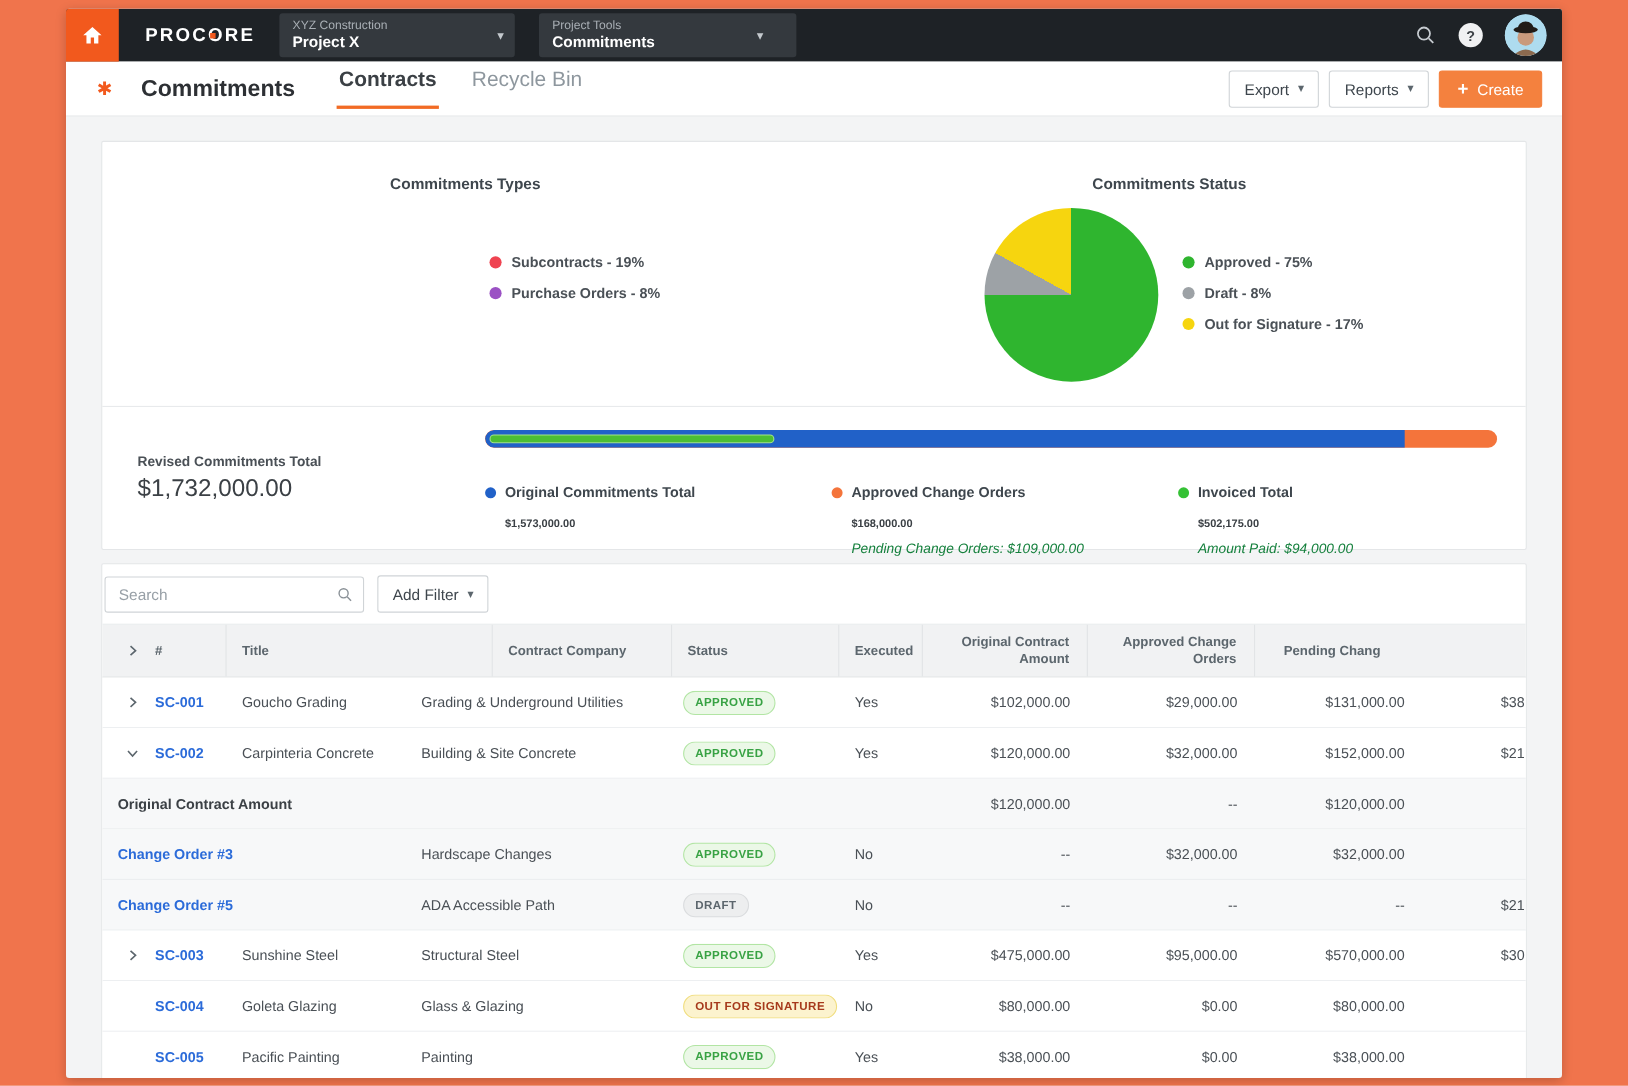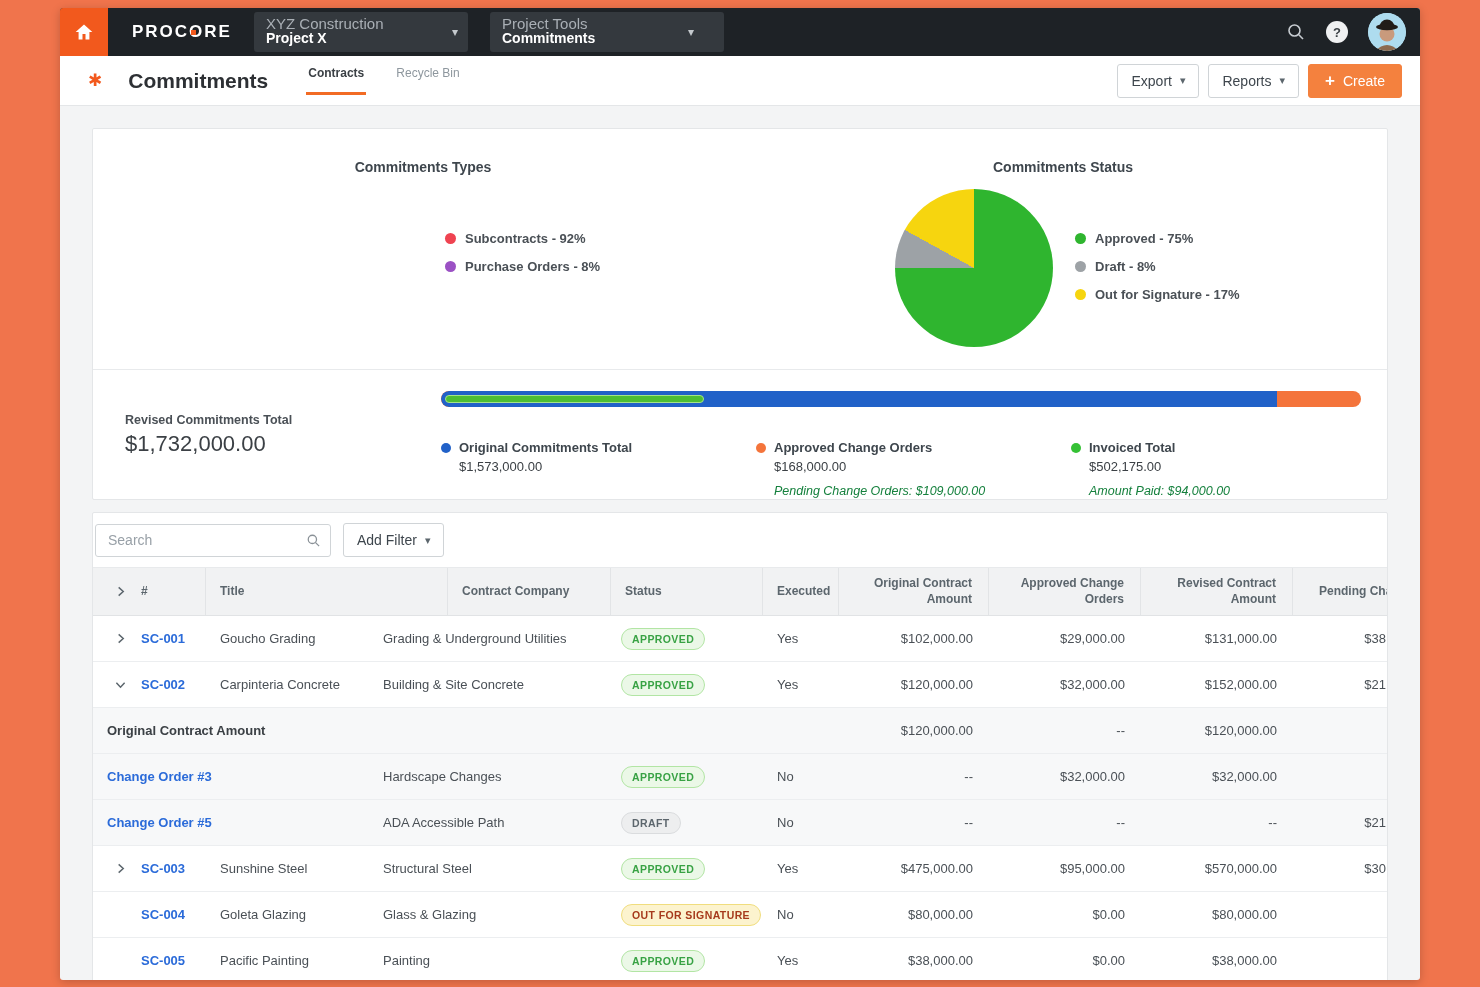--- a/index.html
+++ b/index.html
@@ -16,35 +16,35 @@
     box-shadow:0 2px 10px rgba(0,0,0,.2);
   }
 
   
   .navbar { height:48px; background:#1E2226; display:flex; align-items:center; }
   .home-btn { width:48px; height:48px; background:#F2591D; display:flex; align-items:center; justify-content:center; flex:0 0 auto; }
   .logo { color:#fff; font-size:17px; font-weight:bold; letter-spacing:2px; margin-left:24px; position:relative; }
   .logo-dot { position:absolute; left:59px; top:8px; width:5px; height:5px; background:#F2591D; }
   .nav-select { background:#34393E; border-radius:3px; height:40px; margin-left:24px; padding:5px 12px 5px 12px; display:flex; align-items:center; cursor:pointer; }
   .nav-select .texts { min-width:150px; }
-  .nav-select-eyebrow { font-size:15px; color:#A9AFB5; line-height:13px; }
+  .nav-select-eyebrow { font-size:11px; color:#A9AFB5; line-height:13px; }
   .nav-select-value { font-size:14px; color:#fff; font-weight:bold; line-height:17px; }
   .nav-select .caret { color:#C4C9CD; font-size:12px; margin-left:36px; }
   .sel-project { width:214px; margin-left:22px; }
   .sel-tool { width:234px; margin-left:22px; }
   .nav-right { margin-left:auto; display:flex; align-items:center; gap:20px; padding-right:14px; }
   .help-circle { width:22px; height:22px; border-radius:50%; background:#F0F1F2; color:#3B4045; font-size:13px; font-weight:bold; display:flex; align-items:center; justify-content:center; cursor:pointer; }
   .avatar { width:38px; height:38px; border-radius:50%; overflow:hidden; background:#AEDCEF; cursor:pointer; }
 
   
   .page-header { height:50px; background:#fff; display:flex; align-items:center; border-bottom:1px solid #E4E6E8; }
   .gear { color:#F2591D; font-size:17px; margin-left:28px; cursor:pointer; }
   .page-title { font-size:21px; font-weight:600; color:#2D3034; margin-left:26px; }
   .tabs { display:flex; align-items:center; margin-left:38px; gap:28px; height:100%; }
-  .tab { font-size:12px; color:#8E979E; padding:0 2px 12px; cursor:pointer; border-bottom:3px solid transparent; }
+  .tab { font-size:19px; color:#8E979E; padding:0 2px 12px; cursor:pointer; border-bottom:3px solid transparent; }
   .tab.active { color:#3B4045; font-weight:600; border-bottom:3px solid #F26B24; }
   .header-actions { margin-left:auto; display:flex; align-items:center; gap:9px; padding-right:18px; }
   .btn { height:34px; background:#fff; border:1px solid #D0D4D7; border-radius:3px; font-size:14px; color:#3E464D; padding:16px 13px; display:flex; align-items:center; gap:8px; cursor:pointer; font-family:inherit; }
   .btn .caret { font-size:11px; color:#5C666D; }
   .btn-create { height:34px; background:#F4813E; border:1px solid #F4813E; border-radius:3px; color:#fff; font-size:14px; padding:0 16px; display:flex; align-items:center; gap:8px; cursor:pointer; font-family:inherit; }
   .btn-create .plus { font-size:17px; font-weight:bold; line-height:1; }
 
   
   .content { padding:22px 32px 0; }
   .card { background:#fff; border:1px solid #E4E6E8; border-radius:2px; }
@@ -73,21 +73,21 @@
 
   .bar { position:absolute; left:348px; top:262px; width:920px; height:16px; border-radius:8px; background:#F4743B; overflow:hidden; }
   .bar-blue { position:absolute; left:0; top:0; height:16px; background:#2161C8; border-radius:8px 0 0 8px; }
   .bar-green { position:absolute; left:4px; top:4px; height:8px; background:#4CBE34; border:1px solid #A5E487; border-radius:4px; }
 
   .fin-legend { position:absolute; left:348px; top:311px; display:flex; }
   .fin-item { width:315px; }
   .fin-item .head { display:flex; align-items:center; gap:8px; }
   .fin-dot { width:10px; height:10px; border-radius:50%; flex:0 0 auto; }
   .fin-label { font-size:13px; font-weight:600; color:#3E464D; }
-  .fin-value { font-size:13px; color:#3B4045; margin:4px 0 0 18px; }
+  .fin-value { font-size:10px; color:#3B4045; margin:16px 0 0 18px;font-weight:bold; }
   .fin-sub { font-size:12.5px; font-style:italic; color:#15803d; margin:10px 0 0 18px; }
 
   
   .card-table { margin-top:12px; overflow:hidden; position:relative; }
   .toolbar { padding:10px 10px 10px 2px; display:flex; align-items:center; border-bottom:1px solid #E8EAEC; }
   .search-wrap { position:relative; }
   .search-input { width:236px; height:33px; border:1px solid #D0D4D7; border-radius:3px; padding:0 32px 0 12px; font-size:14px; color:#3B4045; font-family:inherit; outline:none; }
   .search-input::placeholder { color:#98A0A7; }
   .search-input-icon { position:absolute; right:10px; top:9px; }
   .btn-filter { margin-left:12px; }
@@ -197,21 +197,21 @@
 
   <div class="content">
 
     <div class="card card-stats">
       <div class="chart-title title-types">Commitments Types</div>
       <div class="chart-title title-status">Commitments Status</div>
 
       <div class="chart-legend legend-types">
         <div class="li">
           <span class="dot" style="background: rgb(239, 67, 81);"></span>
-          <span>Subcontracts - 92%</span>
+          <span>Subcontracts - 19%</span>
         </div>
         <div class="li">
           <span class="dot" style="background: rgb(155, 81, 196);"></span>
           <span>Purchase Orders - 8%</span>
         </div>
       </div>
 
       <div class="pie" style="background: conic-gradient(rgb(47, 181, 47) 0%, rgb(47, 181, 47) 75%, rgb(157, 162, 166) 75%, rgb(157, 162, 166) 83%, rgb(246, 213, 15) 83%, rgb(246, 213, 15) 100%);"></div>
       <div class="chart-legend legend-status">
         <div class="li">
@@ -292,21 +292,20 @@
                 </svg>
             </span>
             <span style="margin-left:14px">#</span>
           </div>
           <div class="th col-title">Title</div>
           <div class="th col-company">Contract Company</div>
           <div class="th col-status">Status</div>
           <div class="th col-exec">Executed</div>
           <div class="th col-orig right">Original Contract Amount</div>
           <div class="th col-aco right">Approved Change Orders</div>
-          <div class="th col-rev right">Revised Contract Amount</div>
           <div class="th col-pend">Pending Chang</div>
         </div>
 
         <div class="tr">
           <div class="td col-num cell-num">
             <span class="chev">
               <svg width="11" height="11" viewBox="0 0 12 12">
                   <polyline points="4,1.5 9,6 4,10.5" fill="none" stroke="#5C666D" stroke-width="1.6"></polyline>
                 </svg>
             </span>

